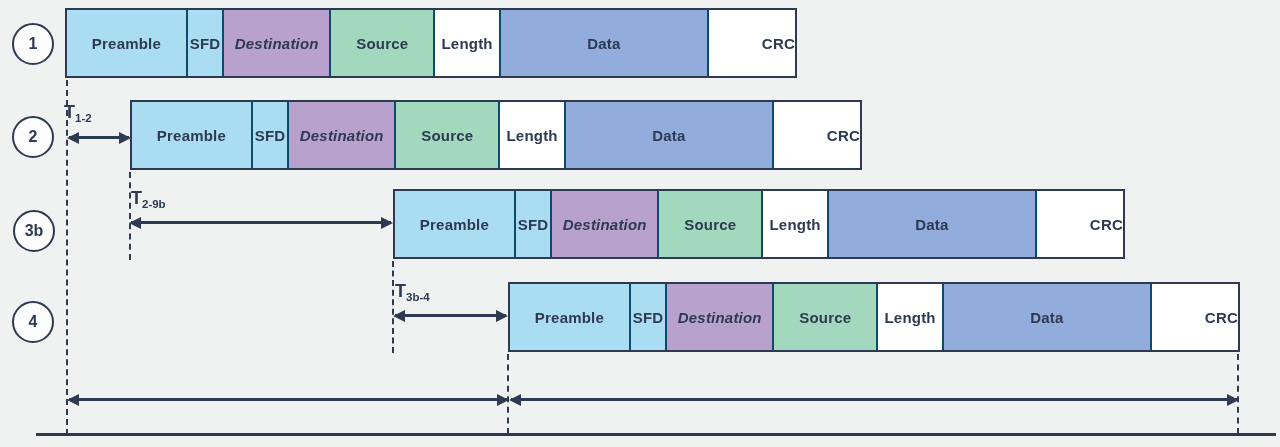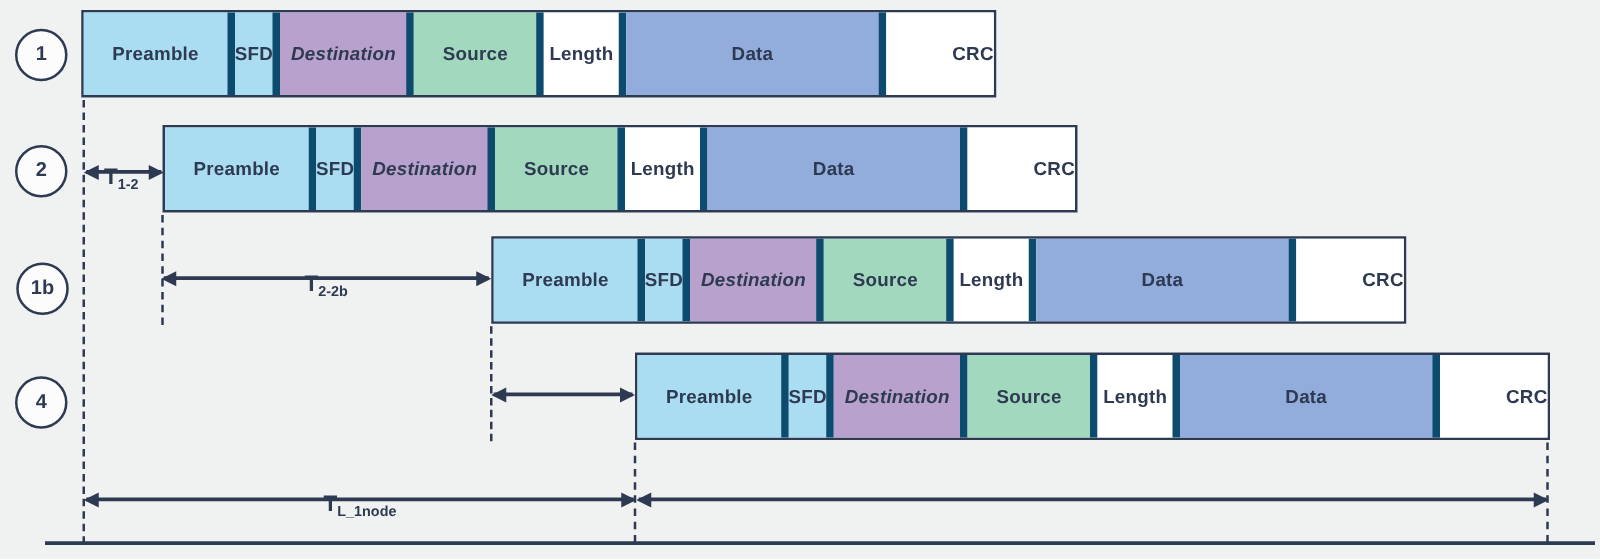--- a/index.html
+++ b/index.html
@@ -18,21 +18,21 @@
   }
   
   .frame{
     position:absolute;width:732px;height:70px;
     display:flex;box-sizing:border-box;
     border:2px solid #2e3a52;background:#ffffff;
   }
   .seg{
     box-sizing:border-box;height:100%;
     display:flex;align-items:center;justify-content:center;
-    border-right:6px solid #0c4a6e;
+    border-right:2px solid #0c4a6e;
     overflow:hidden;
   }
   .seg:last-child{border-right:none;justify-content:flex-end;}
   .seg-label{font-weight:700;font-size:15px;letter-spacing:.2px;white-space:nowrap;}
   .w-preamble{width:16.6%;}
   .w-sfd{width:5.0%;}
   .w-destination{width:14.7%;font-style:italic;}
   .w-source{width:14.3%;justify-content:center;}
   .w-length{width:9.0%;}
   .w-data{width:28.6%;}
@@ -46,40 +46,40 @@
     border-top:6px solid transparent;border-bottom:6px solid transparent;
     border-right:12px solid #2e3a52;
   }
   .arrow::after{
     content:"";position:absolute;right:-2px;top:-4.5px;width:0;height:0;
     border-top:6px solid transparent;border-bottom:6px solid transparent;
     border-left:12px solid #2e3a52;
   }
   
   .tlabel{
-    position:absolute;text-align:center;
-    font-weight:700;font-size:18px;white-space:nowrap;margin-top:29px;
+    position:absolute;
+    font-weight:700;font-size:18px;white-space:nowrap;
   }
   .tlabel .sub{font-size:11.5px;position:relative;top:4px;}
   
   .baseline{position:absolute;height:3px;background:#2e3a52;}
 </style>
 </head>
 <body>
 
 <div class="stage">
 
   <div class="node-circle" style="left:12px;top:23px">
       <span>1</span>
     </div>
   <div class="node-circle" style="left:12px;top:116px">
       <span>2</span>
     </div>
   <div class="node-circle" style="left:13px;top:210px">
-      <span>1b</span>
+      <span>3b</span>
     </div>
   <div class="node-circle" style="left:12px;top:301px">
       <span>4</span>
     </div>
 
   <div class="frame" style="left:65px;top:8px">
     <div class="seg w-preamble" style="background-color: rgb(170, 221, 242);">
         <span class="seg-label">Preamble</span>
       </div>
     <div class="seg w-sfd" style="background-color: rgb(170, 221, 242);">
@@ -183,21 +183,21 @@
   <div class="arrow" style="left:69px;top:136px;width:60px"></div>
   <div class="arrow" style="left:131px;top:221px;width:260px"></div>
   <div class="arrow" style="left:395px;top:314px;width:111px"></div>
   <div class="arrow" style="left:69px;top:398px;width:438px"></div>
   <div class="arrow" style="left:511px;top:398px;width:726px"></div>
 
   <div class="tlabel" style="left:64px;top:102px;width:66px">
     <span>T</span><span class="sub">1-2</span>
   </div>
   <div class="tlabel" style="left:131px;top:188px;width:260px">
-    <span>T</span><span class="sub">2-2b</span>
-  </div>
-  <div class="tlabel" style="left:69px;top:364px;width:438px">
-    <span>T</span><span class="sub">L_1node</span>
+    <span>T</span><span class="sub">2-9b</span>
+  </div>
+  <div class="tlabel" style="left:395px;top:281px;width:111px">
+    <span>T</span><span class="sub">3b-4</span>
   </div>
 
   <div class="baseline" style="left:36px;top:433px;width:1240px"></div>
 
 </div>
 
 </body></html>

